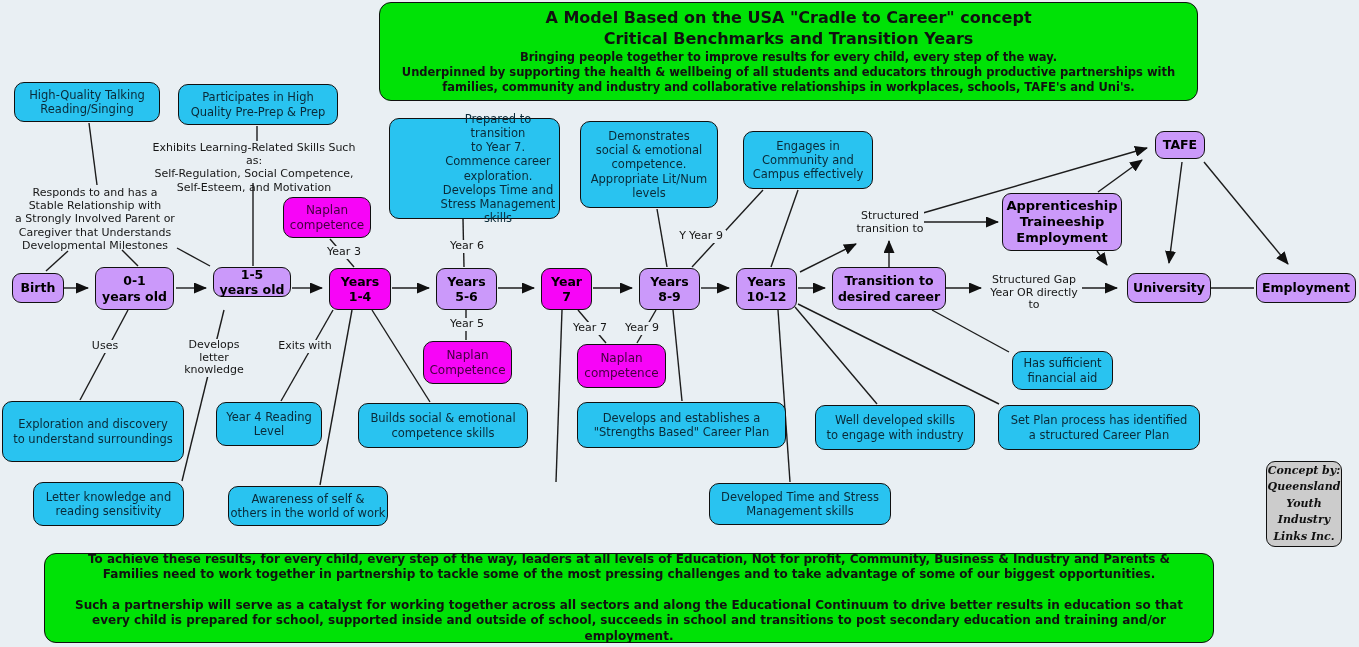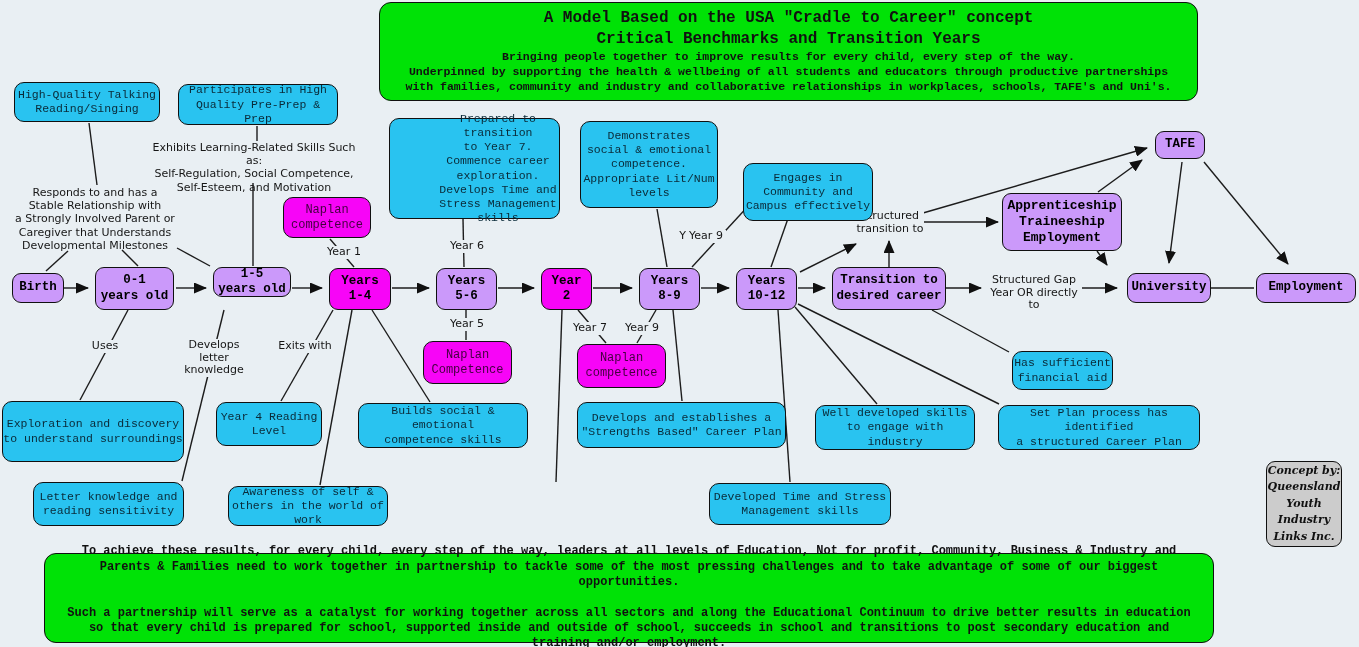--- a/index.html
+++ b/index.html
@@ -12,21 +12,21 @@
     background:var(--background);
     font-family:"DejaVu Sans","Liberation Sans",sans-serif;
     color:#111;
   }
   svg.wires{position:absolute;left:0;top:0;width:1359px;height:647px;}
   svg.wires line{stroke:#1c1c1c;stroke-width:1.4;}
   .node{
     position:absolute;box-sizing:border-box;
     border:1.6px solid #101010;border-radius:10px;
     display:flex;align-items:center;justify-content:center;
-    text-align:center;white-space:pre-line;line-height:1.22;font-family:Liberation Mono, monospace;
+    text-align:center;white-space:pre-line;line-height:1.22;
   }
   .cyan{background:var(--cyan);color:#0a2a38;font-size:11.5px;}
   .purple{background:var(--purple);color:#000;font-weight:bold;font-size:12.5px;border-radius:9px;}
   .magenta{background:var(--magenta);}
   .magenta.stage{color:#000;font-weight:bold;font-size:12.5px;border-radius:9px;}
   .magenta.naplan{color:#43003f;font-size:12px;}
   .green{
     background:var(--green);border-radius:12px;font-weight:bold;
     flex-direction:column;line-height:1.3;
   }
@@ -105,21 +105,21 @@
     <line x1="778" y1="310" x2="790" y2="482"></line>
     <line x1="795" y1="307" x2="877" y2="404"></line>
     <line x1="798" y1="304" x2="999" y2="404"></line>
     <line x1="932" y1="310" x2="1009" y2="352"></line>
   </svg>
 
   <div class="lbl" style="left:86px;top:340px;width:38px;">Uses</div>
   <div class="lbl" style="left:172px;top:339px;width:84px;">Develops letter
 knowledge</div>
   <div class="lbl" style="left:278px;top:340px;width:54px;">Exits with</div>
-  <div class="lbl" style="left:325px;top:246px;width:38px;">Year 1</div>
+  <div class="lbl" style="left:325px;top:246px;width:38px;">Year 3</div>
   <div class="lbl" style="left:448px;top:240px;width:38px;">Year 6</div>
   <div class="lbl" style="left:448px;top:318px;width:38px;">Year 5</div>
   <div class="lbl" style="left:570px;top:322px;width:40px;">Year 7</div>
   <div class="lbl" style="left:622px;top:322px;width:40px;">Year 9</div>
   <div class="lbl" style="left:636px;top:230px;width:28px;margin-left:40px;">Yr 8</div>
   <div class="lbl" style="left:686px;top:230px;width:40px;">Year 9</div>
   <div class="lbl" style="left:856px;top:210px;width:68px;height:26px;">Structured
 transition to</div>
   <div class="lbl" style="left:986px;top:274px;width:96px;">Structured Gap
 Year OR directly to</div>
@@ -152,21 +152,21 @@
   <div class="node purple" style="left:12px;top:273px;width:52px;height:30px;">Birth</div>
   <div class="node purple" style="left:95px;top:267px;width:79px;height:43px;">0-1
 years old</div>
   <div class="node purple" style="left:213px;top:267px;width:78px;height:30px;">1-5
 years old</div>
   <div class="node magenta stage" style="left:329px;top:268px;width:62px;height:42px;">Years
 1-4</div>
   <div class="node purple" style="left:436px;top:268px;width:61px;height:42px;">Years
 5-6</div>
   <div class="node magenta stage" style="left:541px;top:268px;width:51px;height:42px;">Year
-2</div>
+7</div>
   <div class="node purple" style="left:639px;top:268px;width:61px;height:42px;">Years
 8-9</div>
   <div class="node purple" style="left:736px;top:268px;width:61px;height:42px;">Years
 10-12</div>
   <div class="node purple" style="left:832px;top:267px;width:114px;height:43px;">Transition to
 desired career</div>
   <div class="node purple" style="left:1155px;top:131px;width:50px;height:28px;">TAFE</div>
   <div class="node purple" style="left:1002px;top:193px;width:120px;height:58px;font-size:13px;">Apprenticeship
 Traineeship
 Employment</div>
@@ -188,21 +188,21 @@
 to Year 7.
 Commence career
 exploration.
 Develops Time and
 Stress Management skills</div>
   <div class="node cyan" style="left:580px;top:121px;width:138px;height:87px;">Demonstrates
 social &amp; emotional
 competence.
 Appropriate Lit/Num
 levels</div>
-  <div class="node cyan" style="left:743px;top:131px;width:130px;height:58px;margin-top:32px;">Engages in
+  <div class="node cyan" style="left:743px;top:131px;width:130px;height:58px;">Engages in
 Community and
 Campus effectively</div>
   <div class="node cyan" style="left:2px;top:401px;width:182px;height:61px;">Exploration and discovery
 to understand surroundings</div>
   <div class="node cyan" style="left:216px;top:402px;width:106px;height:44px;">Year 4 Reading
 Level</div>
   <div class="node cyan" style="left:358px;top:403px;width:170px;height:45px;">Builds social &amp; emotional
 competence skills</div>
   <div class="node cyan" style="left:577px;top:402px;width:209px;height:46px;">Develops and establishes a
 "Strengths Based" Career Plan</div>

